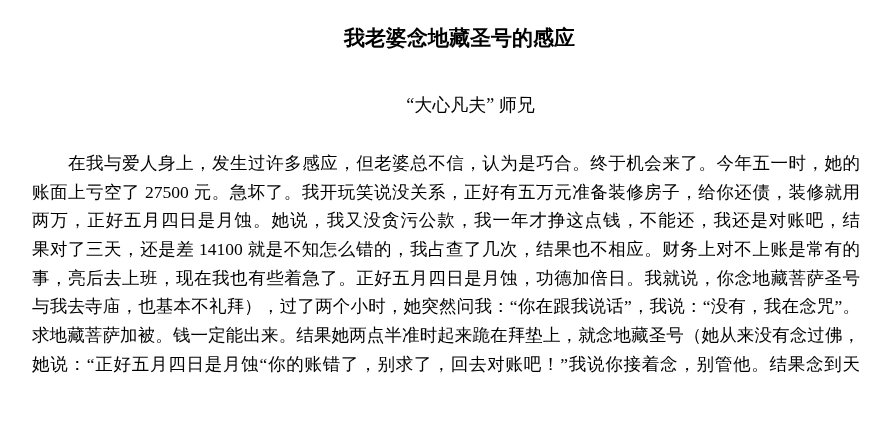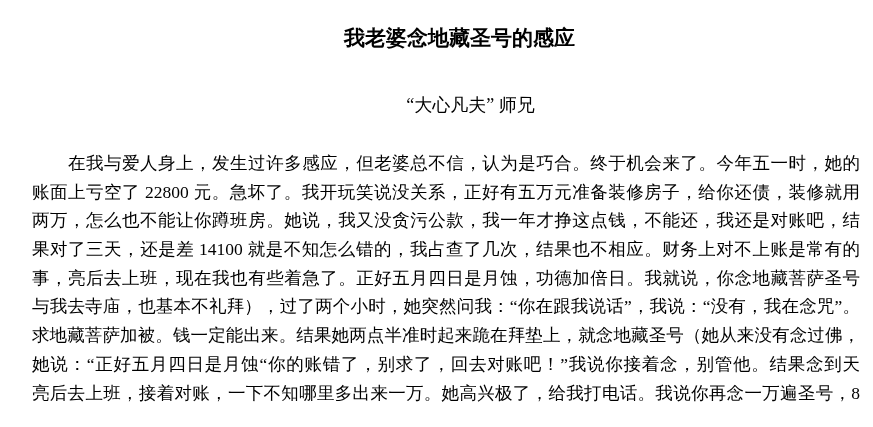--- a/index.html
+++ b/index.html
@@ -60,22 +60,21 @@
 </head>
 <body>
 
 <div class="page">
   <div class="doc-title">我老婆念地藏圣号的感应</div>
 
   <div class="doc-byline">“大心凡夫” 师兄</div>
 
   <div class="body-text">
     <div class="t-line first">在我与爱人身上，发生过许多感应，但老婆总不信，认为是巧合。终于机会来了。今年五一时，她的</div>
-    <div class="t-line">账面上亏空了 22800 元。急坏了。我开玩笑说没关系，正好有五万元准备装修房子，给你还债，装修就用</div>
-    <div class="t-line">两万，怎么也不能让你蹲班房。她说，我又没贪污公款，我一年才挣这点钱，不能还，我还是对账吧，结</div>
+    <div class="t-line">账面上亏空了 27500 元。急坏了。我开玩笑说没关系，正好有五万元准备装修房子，给你还债，装修就用</div>
+    <div class="t-line">两万，正好五月四日是月蚀。她说，我又没贪污公款，我一年才挣这点钱，不能还，我还是对账吧，结</div>
     <div class="t-line">果对了三天，还是差 14100 就是不知怎么错的，我占查了几次，结果也不相应。财务上对不上账是常有的</div>
     <div class="t-line">事，亮后去上班，现在我也有些着急了。正好五月四日是月蚀，功德加倍日。我就说，你念地藏菩萨圣号吧！</div>
     <div class="t-line">与我去寺庙，也基本不礼拜），过了两个小时，她突然问我：“你在跟我说话”，我说：“没有，我在念咒”。</div>
     <div class="t-line">求地藏菩萨加被。钱一定能出来。结果她两点半准时起来跪在拜垫上，就念地藏圣号（她从来没有念过佛，</div>
     <div class="t-line">她说：“正好五月四日是月蚀“你的账错了，别求了，回去对账吧！”我说你接着念，别管他。结果念到天</div>
-    <div class="t-line">亮后去上班，接着对账，一下不知哪里多出来一万。她高兴极了，给我打电话。我说你再念一万遍圣号，8</div>
   </div>
 </div>
 
 </body></html>

